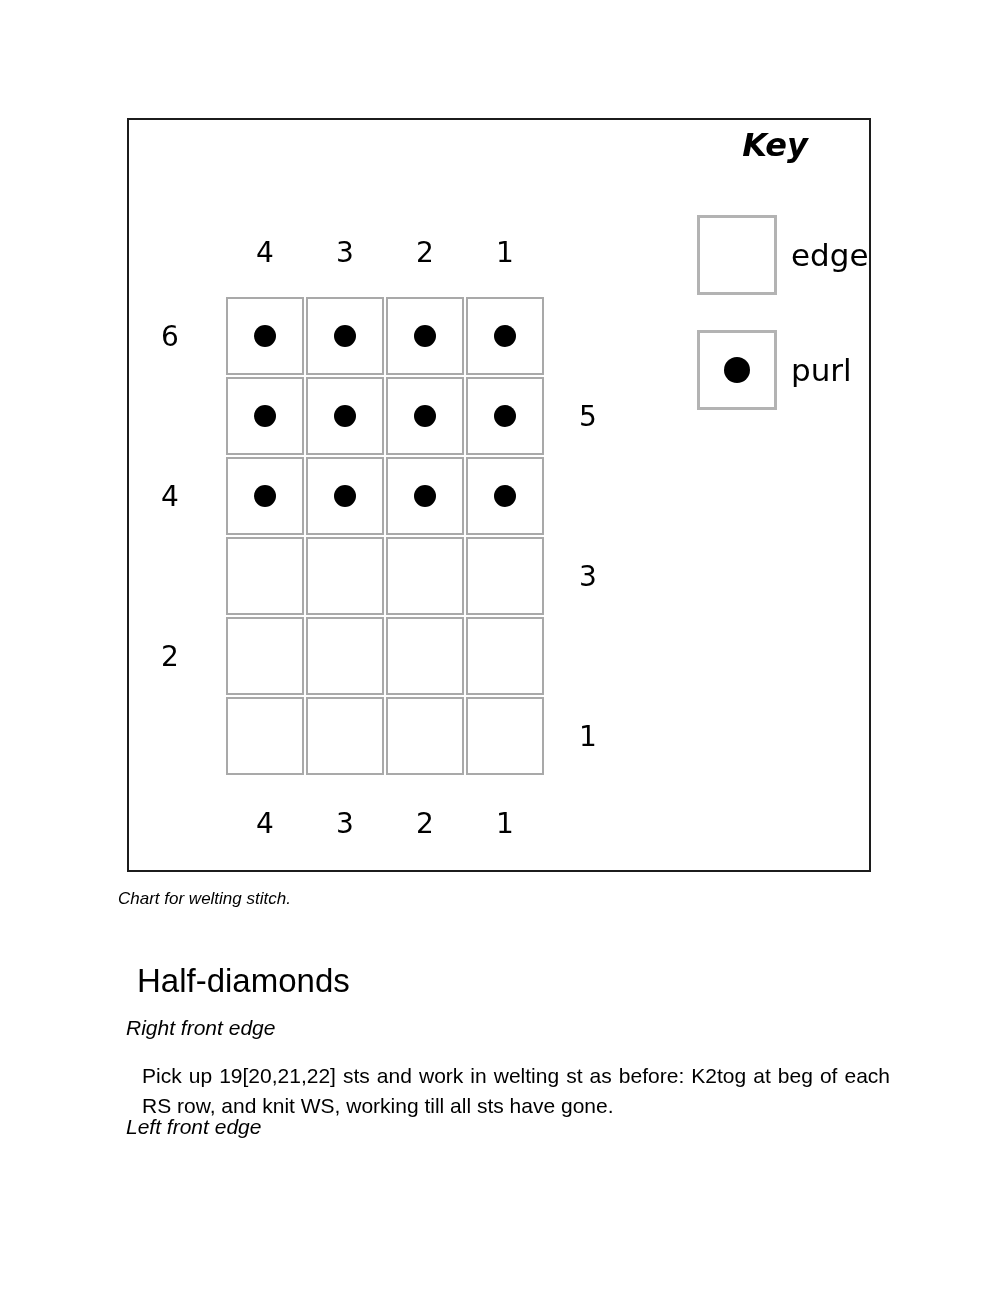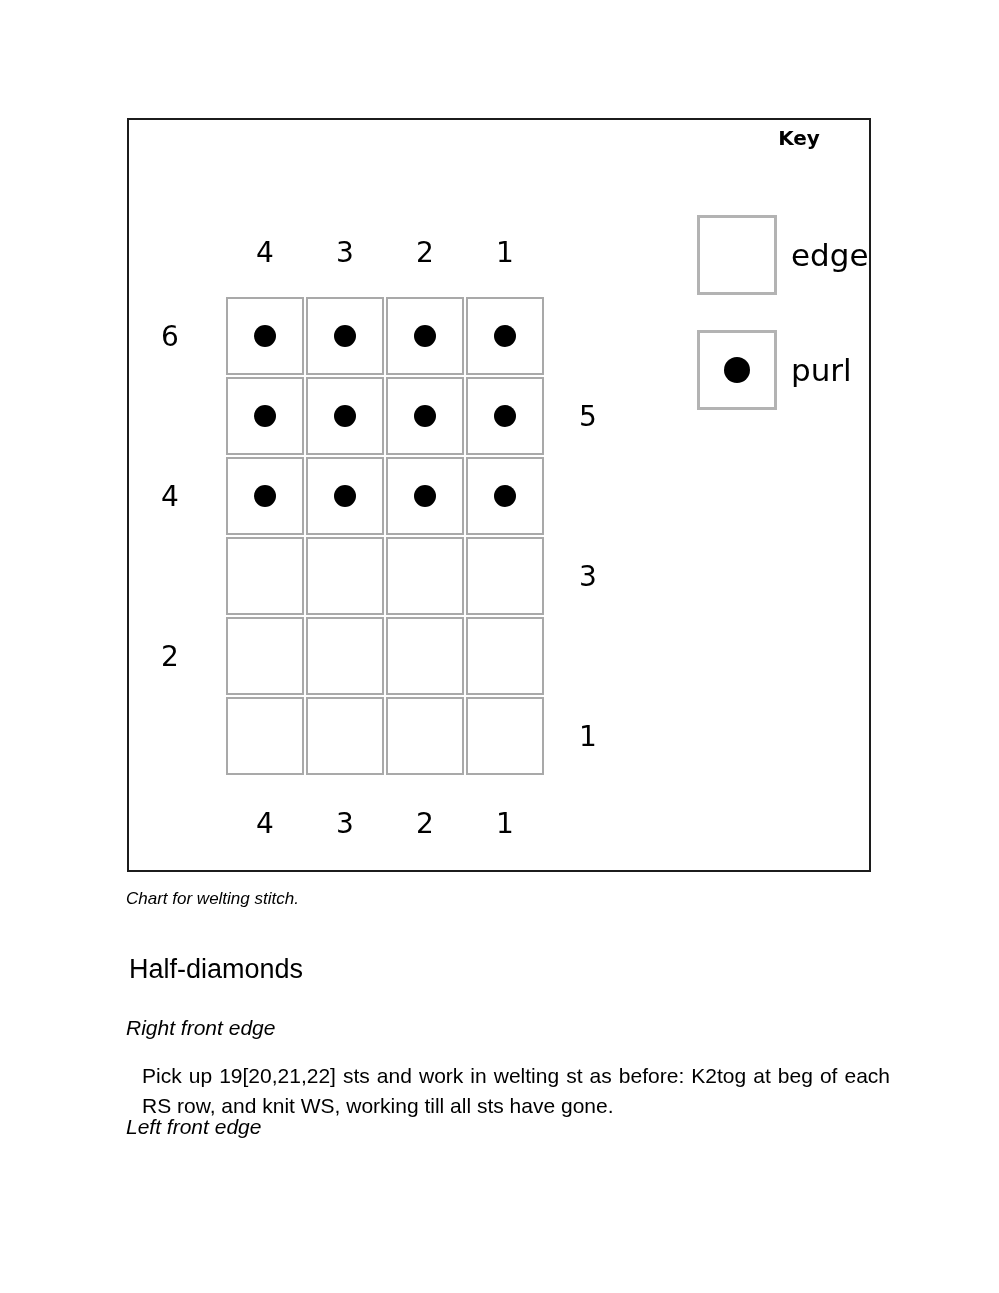--- a/index.html
+++ b/index.html
@@ -13,22 +13,22 @@
   
   .chart-box {
     position:absolute; left:127px; top:118px;
     width:744px; height:754px;
     border:2px solid #1c1c1c; box-sizing:border-box;
     background:#fff;
   }
   .chart-font { font-family:"DejaVu Sans", sans-serif; }
 
   .key-title {
-    position:absolute; left:620px; top:6px; width:100px;
-    text-align:center; font-size:20px; font-weight:600;
+    position:absolute; left:596px; top:6px; width:100px;
+    text-align:center; font-size:32px; font-weight:600;font-style:italic;
   }
 
   .stitch-grid {
     position:absolute; left:97px; top:177px;
     display:grid;
     grid-template-columns:repeat(4,78px);
     grid-auto-rows:78px;
     gap:2px;
   }
   .cell {
@@ -63,26 +63,26 @@
   .key-dot { width:26px; height:26px; border-radius:50%; background:#000; }
   .key-label {
     position:absolute; left:662px; height:80px;
     display:flex; align-items:center; font-size:31px;
   }
   .key-label.knit { top:95px; }
   .key-label.purl { top:210px; }
 
   
   .caption {
-    position:absolute; left:126px; top:889px;
+    position:absolute; left:118px; top:889px;
     font-style:italic; font-size:17px;
   }
   .heading {
     position:absolute; left:125px; top:950px;
-    font-size:27px; font-weight:normal; margin:4px;
+    font-size:33px; font-weight:normal; margin:12px;
   }
   .subheading {
     position:absolute; left:126px;
     font-style:italic; font-size:21px; margin:0; font-weight:normal;
   }
   .subheading.right-front { top:1016px; }
   .subheading.left-front  { top:1115px;font-style:italic; }
   .body-text {
     position:absolute; left:126px; top:1045px; width:748px;
     font-size:21px; line-height:30px; text-align:justify; margin:16px;

